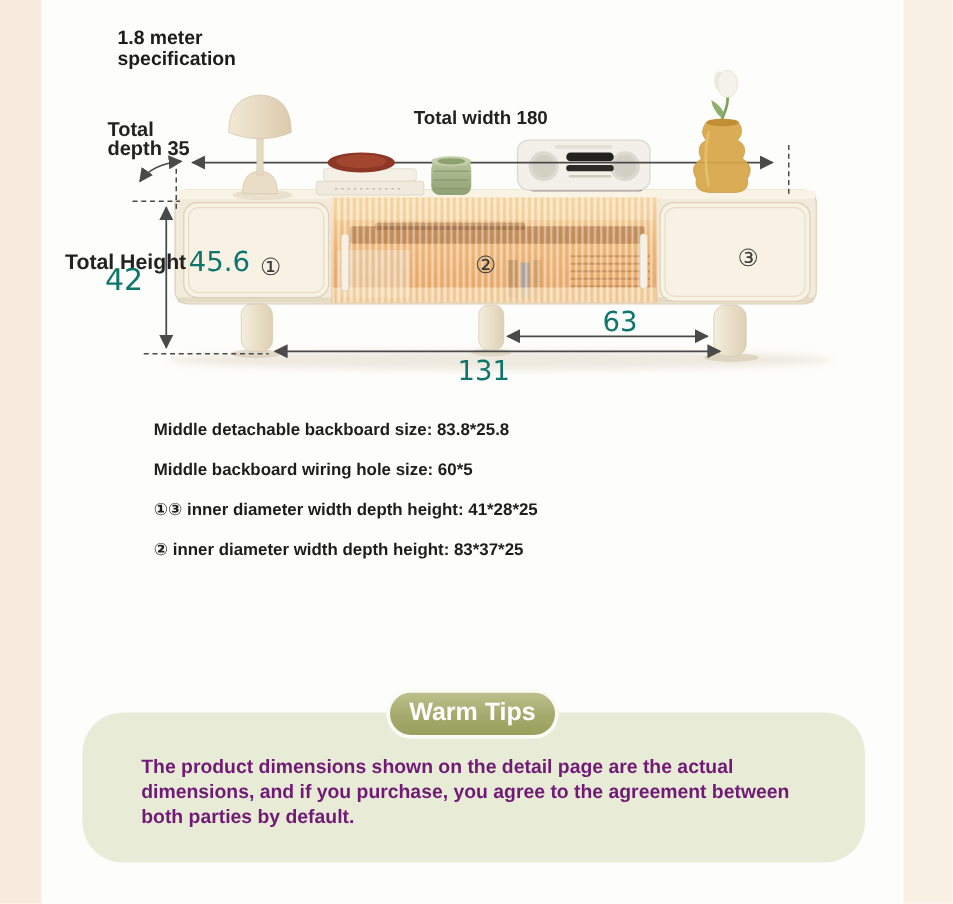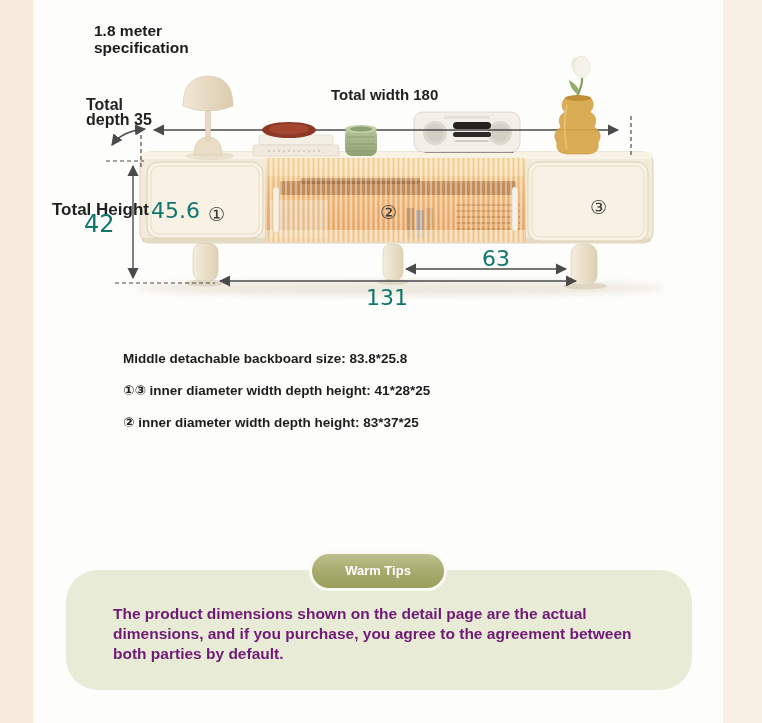--- a/index.html
+++ b/index.html
@@ -40,34 +40,34 @@
   .circ-num{
     position:absolute;color:#3a3a3a;white-space:nowrap;
     font-family:"DejaVu Sans",sans-serif;font-size:19px;line-height:20px;
   }
   .circ-1{left:208px;top:154px;}
   .circ-2{left:380px;top:152px;}
   .circ-3{left:590px;top:147px;}
 
   .specs{position:absolute;left:123px;top:336px;width:560px;}
   .specs p{
-    margin:15px 0 16px 0;font-weight:bold;font-size:13.5px;line-height:16px;
+    margin:0 0 16px 0;font-weight:bold;font-size:13.5px;line-height:16px;
     color:#1d1d1d;white-space:nowrap;
     font-family:"Liberation Sans","DejaVu Sans",sans-serif;
   }
 
   .tips-box{
     position:absolute;left:66px;top:570px;width:626px;height:120px;
     background:#e8ecd7;border-radius:32px;
   }
   .tips-badge{
     position:absolute;left:309px;top:551px;width:138px;height:40px;
     box-sizing:border-box;border:3px solid #fbfbf5;border-radius:20px;
     background:linear-gradient(180deg,#bcc08c 0%,#a4aa6c 55%,#99a05c 100%);
-    color:#ffffff;font-weight:bold;font-size:13px;line-height:33px;
+    color:#ffffff;font-weight:bold;font-size:20px;line-height:33px;
     text-align:center;
   }
   .tips-text{
     position:absolute;left:113px;top:604px;width:548px;
     font-weight:bold;font-size:15.5px;line-height:20px;color:#701a75;
   }
 </style>
 </head>
 <body>
 
@@ -223,19 +223,20 @@
   <div class="dim-value val-drawer">45.6</div>
   <div class="circ-num circ-1">①</div>
   <div class="circ-num circ-2">②</div>
   <div class="circ-num circ-3">③</div>
   <div class="dim-value val-leg-span">63</div>
   <div class="dim-value val-base-span">131</div>
 </div>
 
 <div class="specs">
   <p>Middle detachable backboard size: 83.8*25.8</p>
+  <p>Middle backboard wiring hole size: 60*5</p>
   <p>①③ inner diameter width depth height: 41*28*25</p>
   <p>② inner diameter width depth height: 83*37*25</p>
 </div>
 
 <div class="tips-box"></div>
 <div class="tips-badge">Warm Tips</div>
 <div class="tips-text">The product dimensions shown on the detail page are the actual dimensions, and if you purchase, you agree to the agreement between both parties by default.</div>
 
 </body></html>

